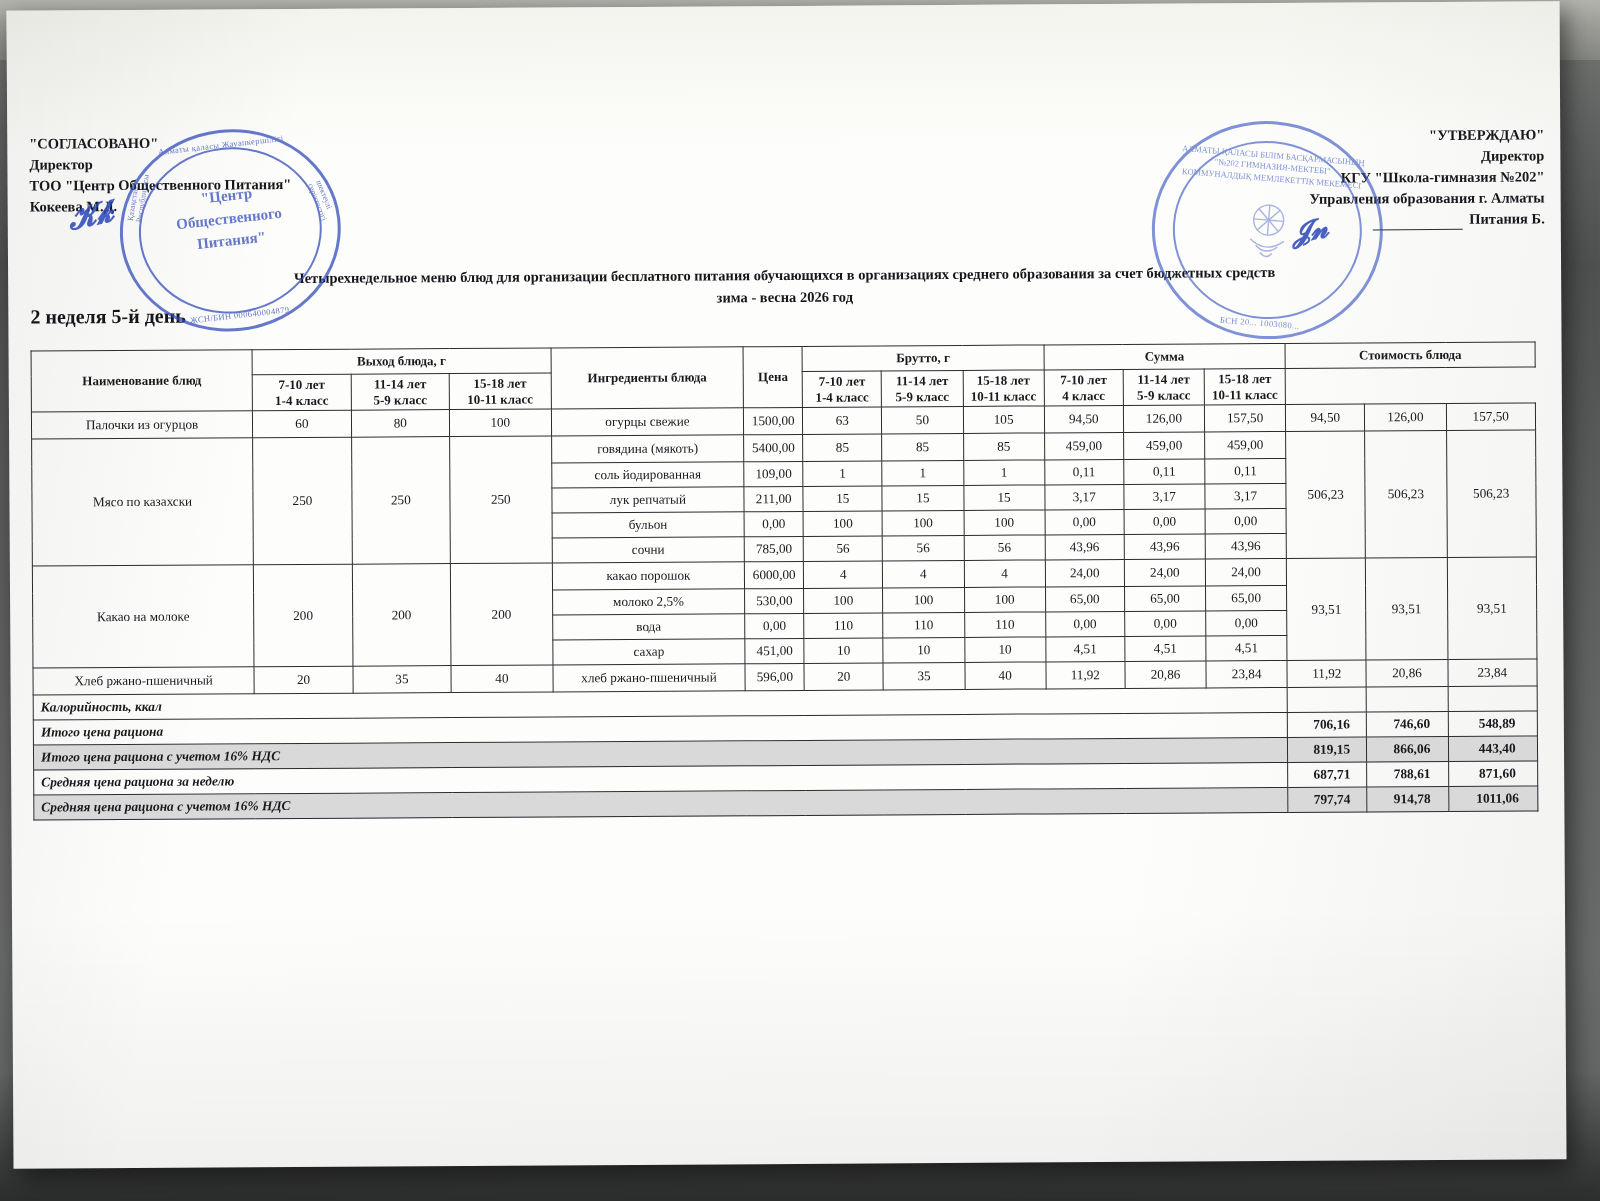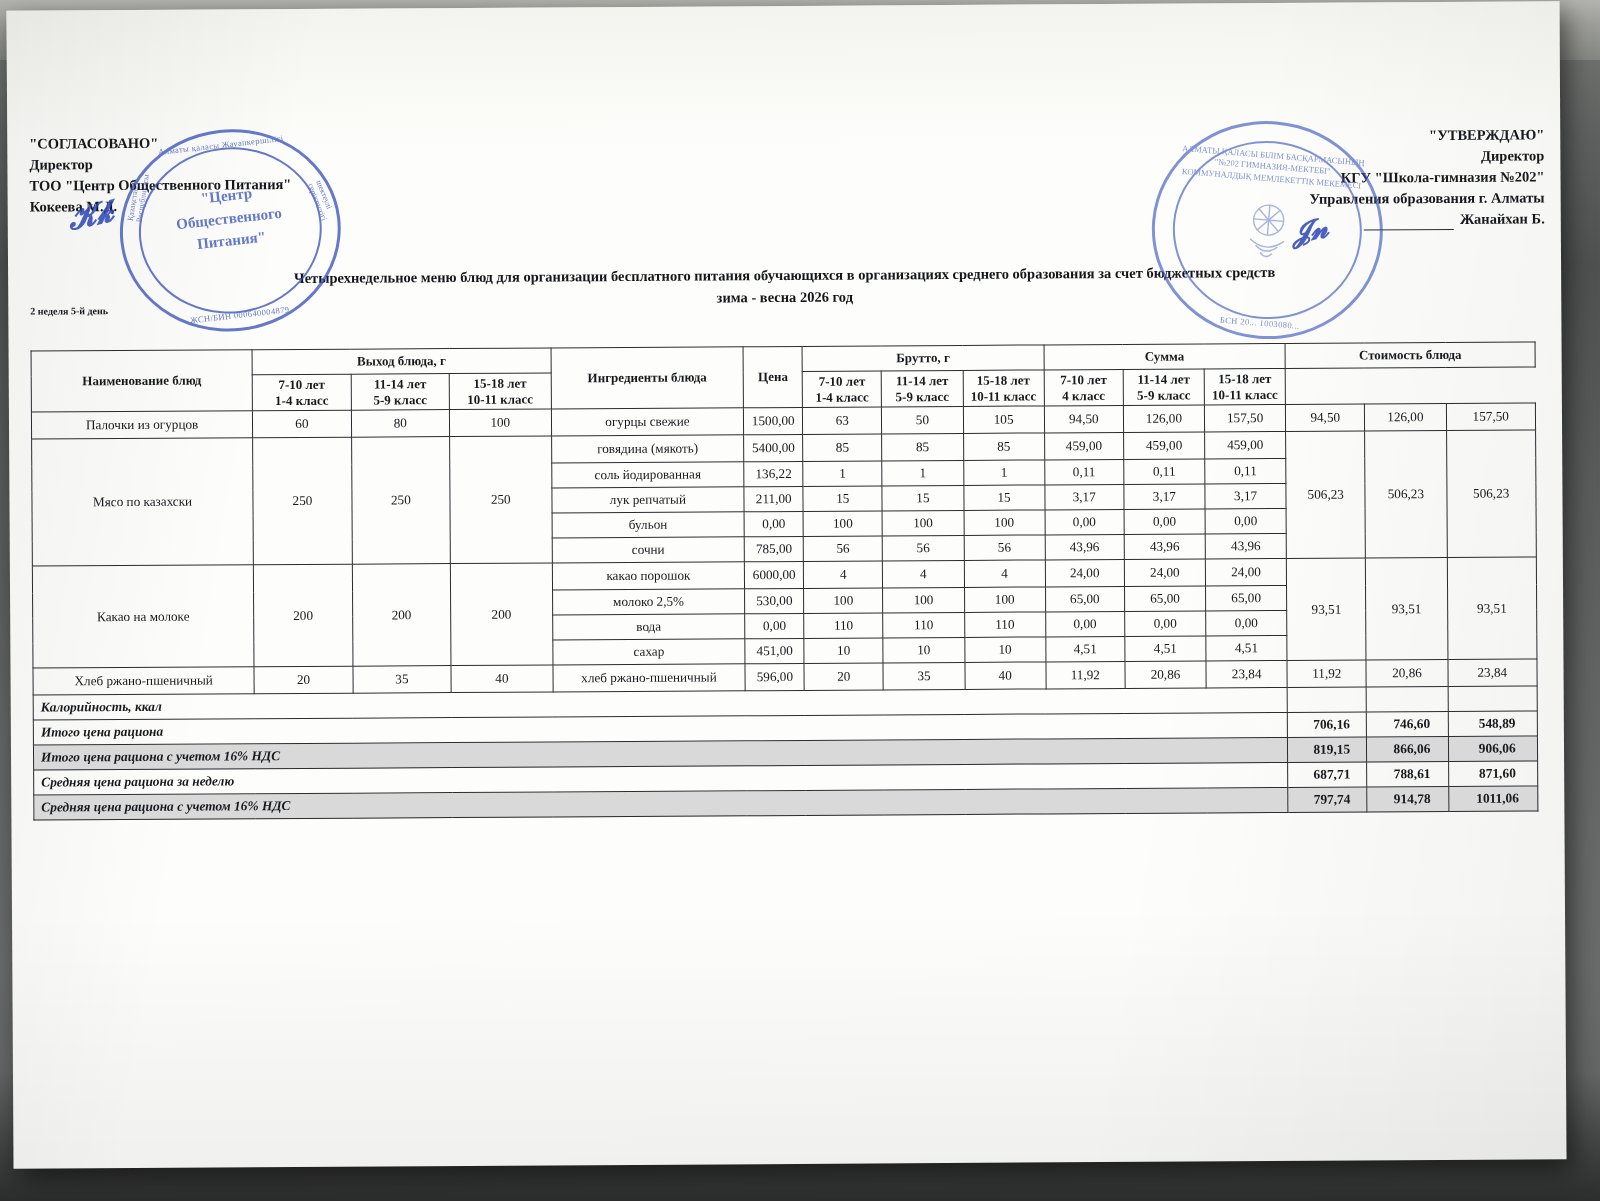--- a/index.html
+++ b/index.html
@@ -83,21 +83,21 @@
     text-align: center;
     font-size: 14.5px;
     font-weight: bold;
     color: #14161a;
     line-height: 1.55;
   }
   .week-label {
     position: absolute;
     left: 22px;
     top: 295px;
-    font-size: 10px;
+    font-size: 20px;
     font-weight: bold;
     color: #14161a;
   }
   
   table.menu {
     position: absolute;
     left: 22px;
     top: 340px;
     width: 1505px;
     border-collapse: collapse;
@@ -262,21 +262,21 @@
       <span class="hdr-line">ТОО "Центр Общественного Питания"</span>
       <span class="hdr-line">Кокеева М.Д.</span>
     </div>
 
     <div class="hdr hdr-right">
       <span class="hdr-line">"УТВЕРЖДАЮ"</span>
       <span class="hdr-line">Директор</span>
       <span class="hdr-line">КГУ  "Школа-гимназия №202"</span>
       <span class="hdr-line">Управления образования г. Алматы</span>
       <span class="hdr-line">
-        <span class="sign-line"></span><span>Жанайхан Б.</span>
+        <span class="sign-line"></span><span>Питания Б.</span>
       </span>
     </div>
 
     <div class="title-block">
       <div>Четырехнедельное меню блюд для организации бесплатного питания обучающихся в организациях среднего образования за счет бюджетных средств</div>
       <div>зима - весна 2026 год</div>
     </div>
 
     <div class="week-label">2 неделя 5-й день</div>
 
@@ -350,21 +350,21 @@
             <td class="num">85</td>
             <td class="num">459,00</td>
             <td class="num">459,00</td>
             <td class="num">459,00</td>
             <td class="num" rowspan="5">506,23</td>
             <td class="num" rowspan="5">506,23</td>
             <td class="num" rowspan="5">506,23</td>
           </tr>
           <tr>
             <td class="ing-cell">соль йодированная</td>
-            <td class="num">136,22</td>
+            <td class="num">109,00</td>
             <td class="num">1</td>
             <td class="num">1</td>
             <td class="num">1</td>
             <td class="num">0,11</td>
             <td class="num">0,11</td>
             <td class="num">0,11</td>
           </tr>
           <tr>
             <td class="ing-cell">лук репчатый</td>
             <td class="num">211,00</td>
@@ -468,21 +468,21 @@
           <tr class="total-row">
             <td colspan="12">Итого цена рациона</td>
             <td class="val">706,16</td>
             <td class="val">746,60</td>
             <td class="val">548,89</td>
           </tr>
           <tr class="total-row shaded">
             <td colspan="12">Итого цена рациона с учетом 16% НДС</td>
             <td class="val">819,15</td>
             <td class="val">866,06</td>
-            <td class="val">906,06</td>
+            <td class="val">443,40</td>
           </tr>
           <tr class="total-row">
             <td colspan="12">Средняя цена рациона за неделю</td>
             <td class="val">687,71</td>
             <td class="val">788,61</td>
             <td class="val">871,60</td>
           </tr>
           <tr class="total-row shaded">
             <td colspan="12">Средняя цена рациона с учетом 16% НДС</td>
             <td class="val">797,74</td>

